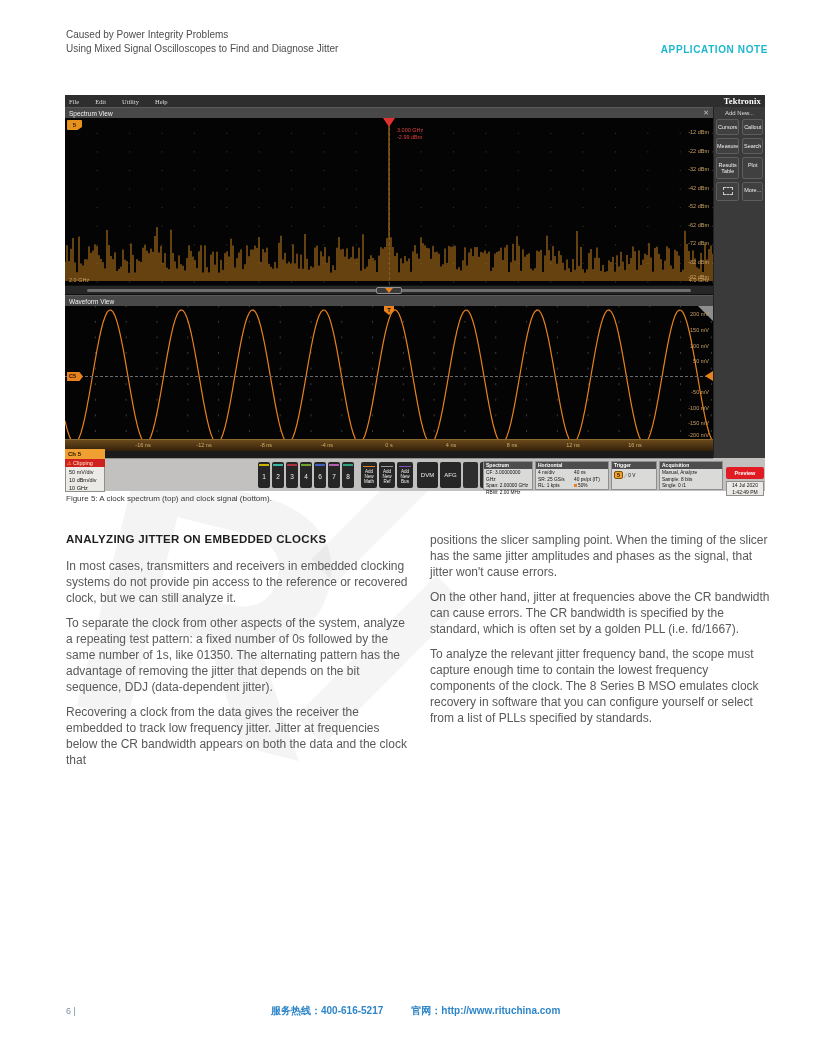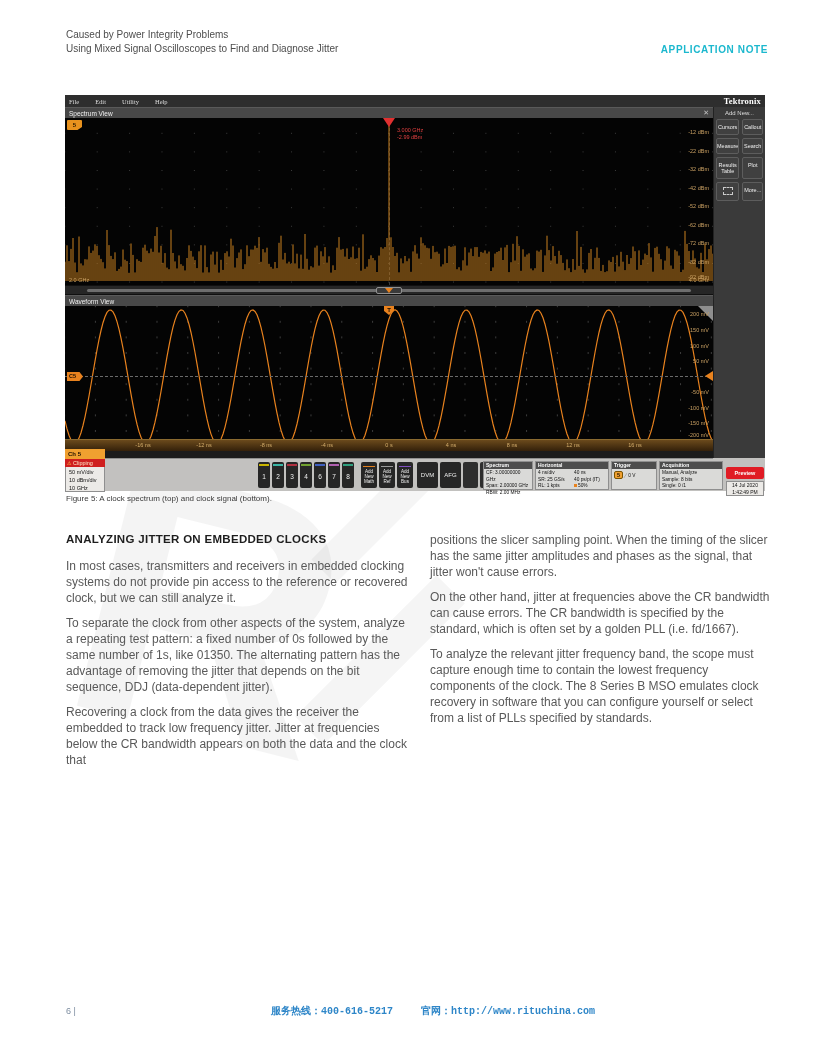--- a/index.html
+++ b/index.html
@@ -131,21 +131,21 @@
   .section-heading { position:absolute; left:66px; top:533px; font-size:11.5px; font-weight:bold; color:#1e1e1e;
     letter-spacing:0.3px; z-index:2; }
   .col { position:absolute; font-size:12px; line-height:16px; color:#595959; z-index:2; }
   .col p { margin-bottom:9px; }
   .col-left { left:66px; top:558px; width:346px; }
   .col-right { left:430px; top:532px; width:340px; }
 
   .doc-footer { position:absolute; left:66px; top:1006px; width:702px; display:flex; align-items:center; z-index:2; }
   .pageno { font-size:9px; color:#7d8da0; }
   .cn-line { position:absolute; left:205px; font-size:10px; font-weight:bold; color:#2e86c8; }
-  .cn-line span { margin-right:28px;font-family:Liberation Mono, monospace; }
+  .cn-line span { margin-right:28px; }
 </style>
 </head>
 <body>
 
 <div class="page">
 
   <div class="wm-letter">R</div>
   <div class="wm-stripe wm-s1"></div>
   <div class="wm-stripe wm-s2"></div>
 

